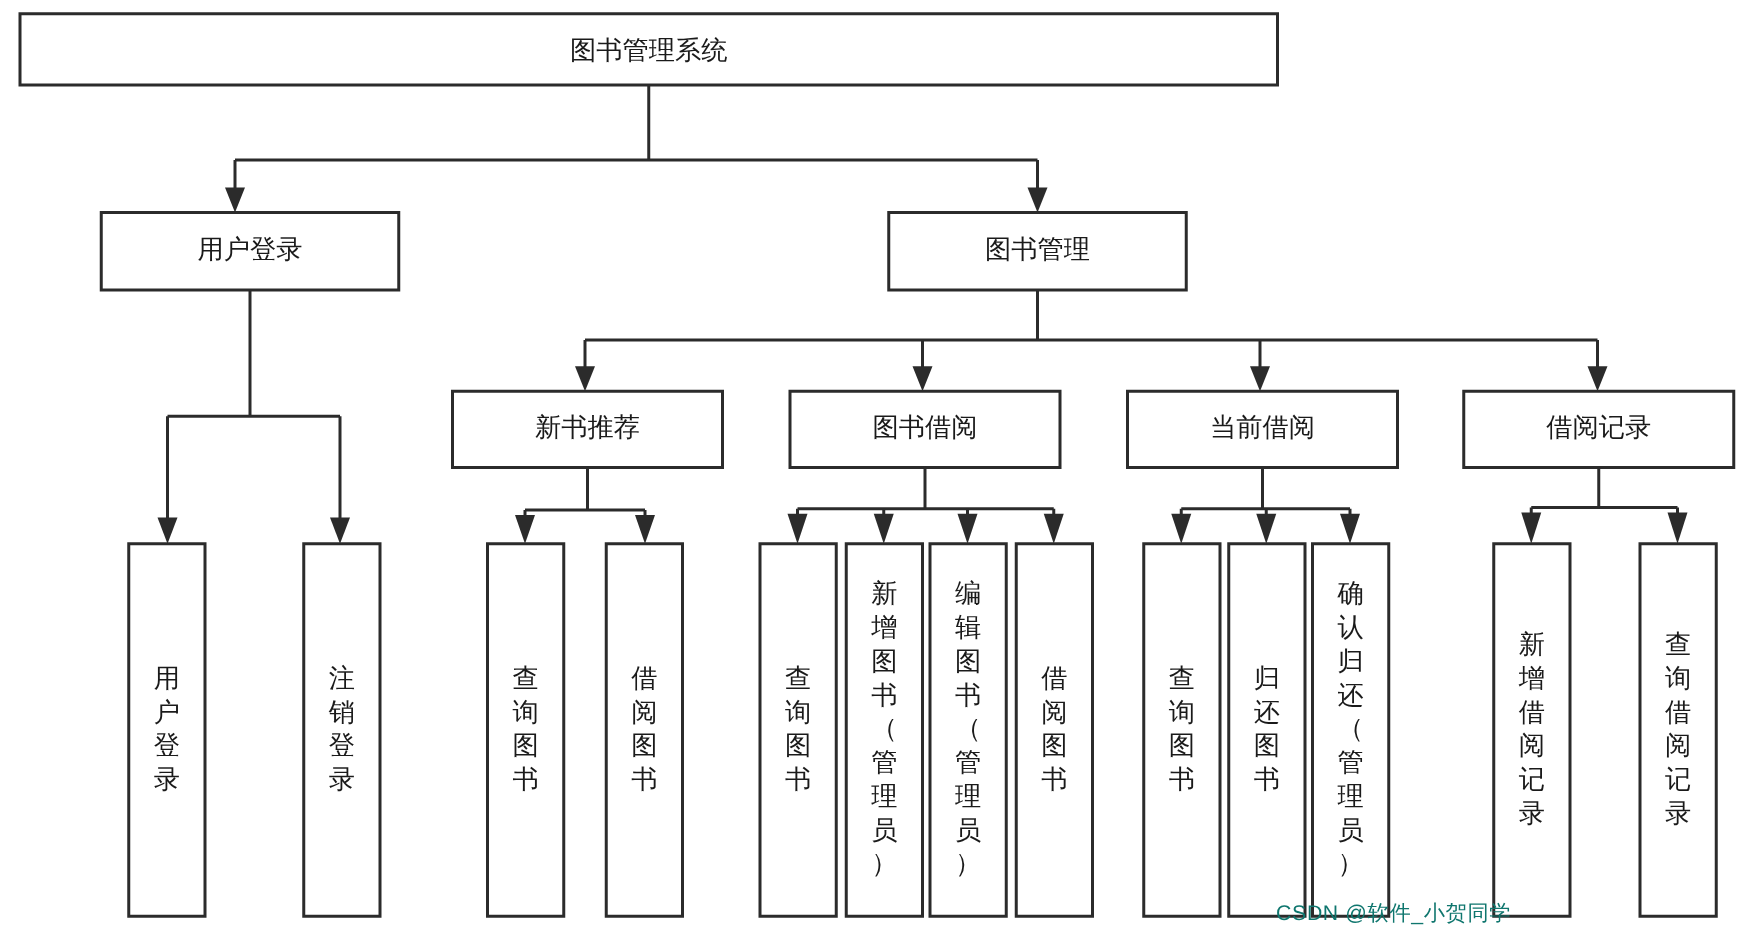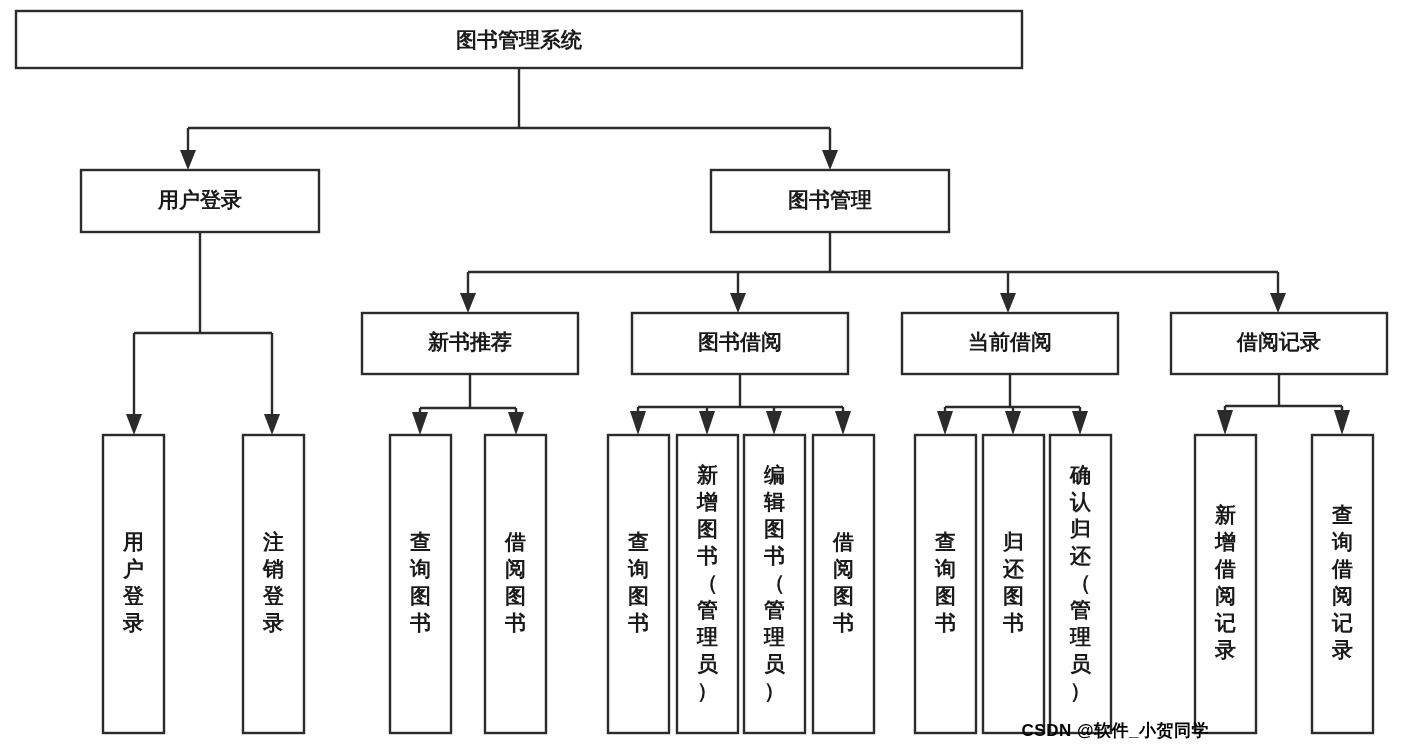--- a/index.html
+++ b/index.html
@@ -11,21 +11,20 @@
     width: 1405px;
     height: 747px;
     font-family: "Liberation Sans", "DejaVu Sans", sans-serif;
     overflow: hidden;
     position: relative;
   }
   #diagram-root {
     position: relative;
     width: 1217px;
     height: 747px;
-    font-weight: bold;
   }
   svg.diagram {
     position: absolute;
     top: 0;
     left: 0;
     width: 1405px;
     height: 747px;
   }
   .node-box {
     fill: #ffffff;
@@ -53,21 +52,21 @@
     font-family: "Liberation Sans", "DejaVu Sans", sans-serif;
     fill: #1a1a1a;
     font-size: 21px;
   }
   .watermark {
     position: absolute;
     right: 8px;
     bottom: 5px;
     font-family: "Liberation Sans", "DejaVu Sans", sans-serif;
     font-size: 17px;
-    color: #000000;
+    color: #0f766e;
     letter-spacing: 0.5px;
     white-space: nowrap;
     user-select: none;
   }
 </style>
 </head>
 <body>
 
 <div id="diagram-root">
 

